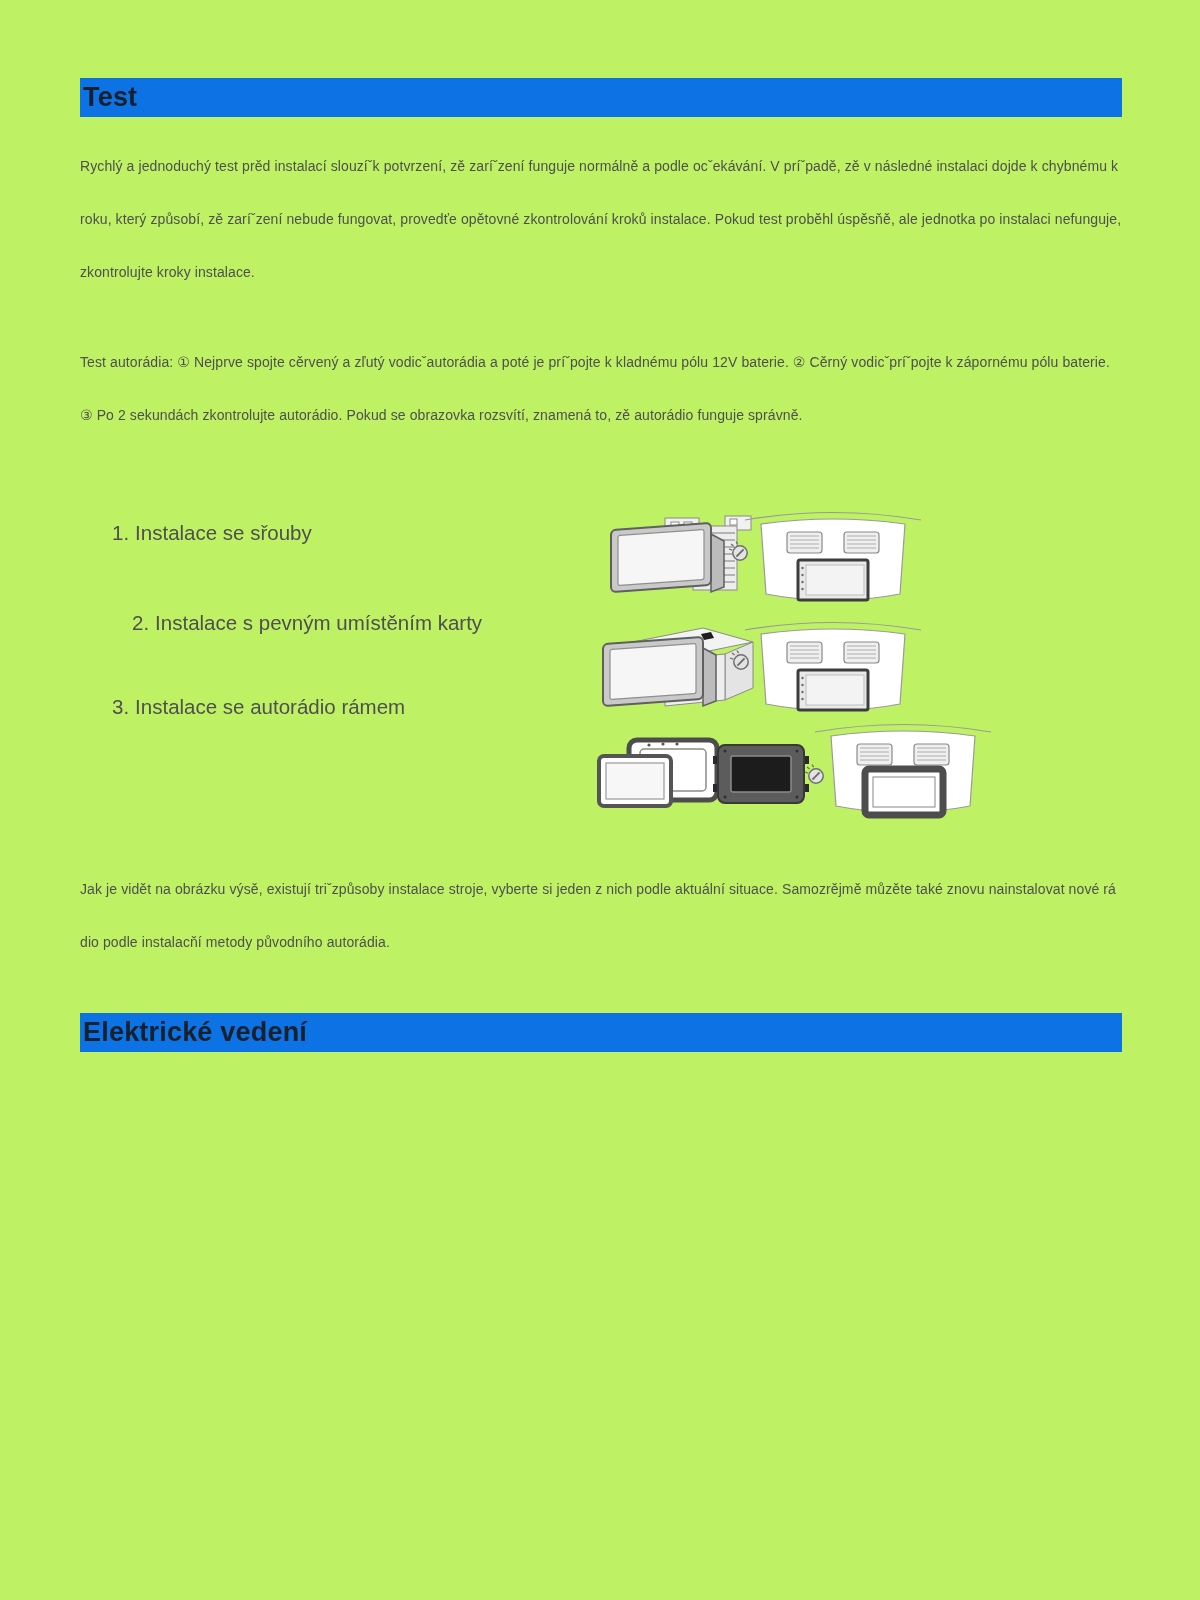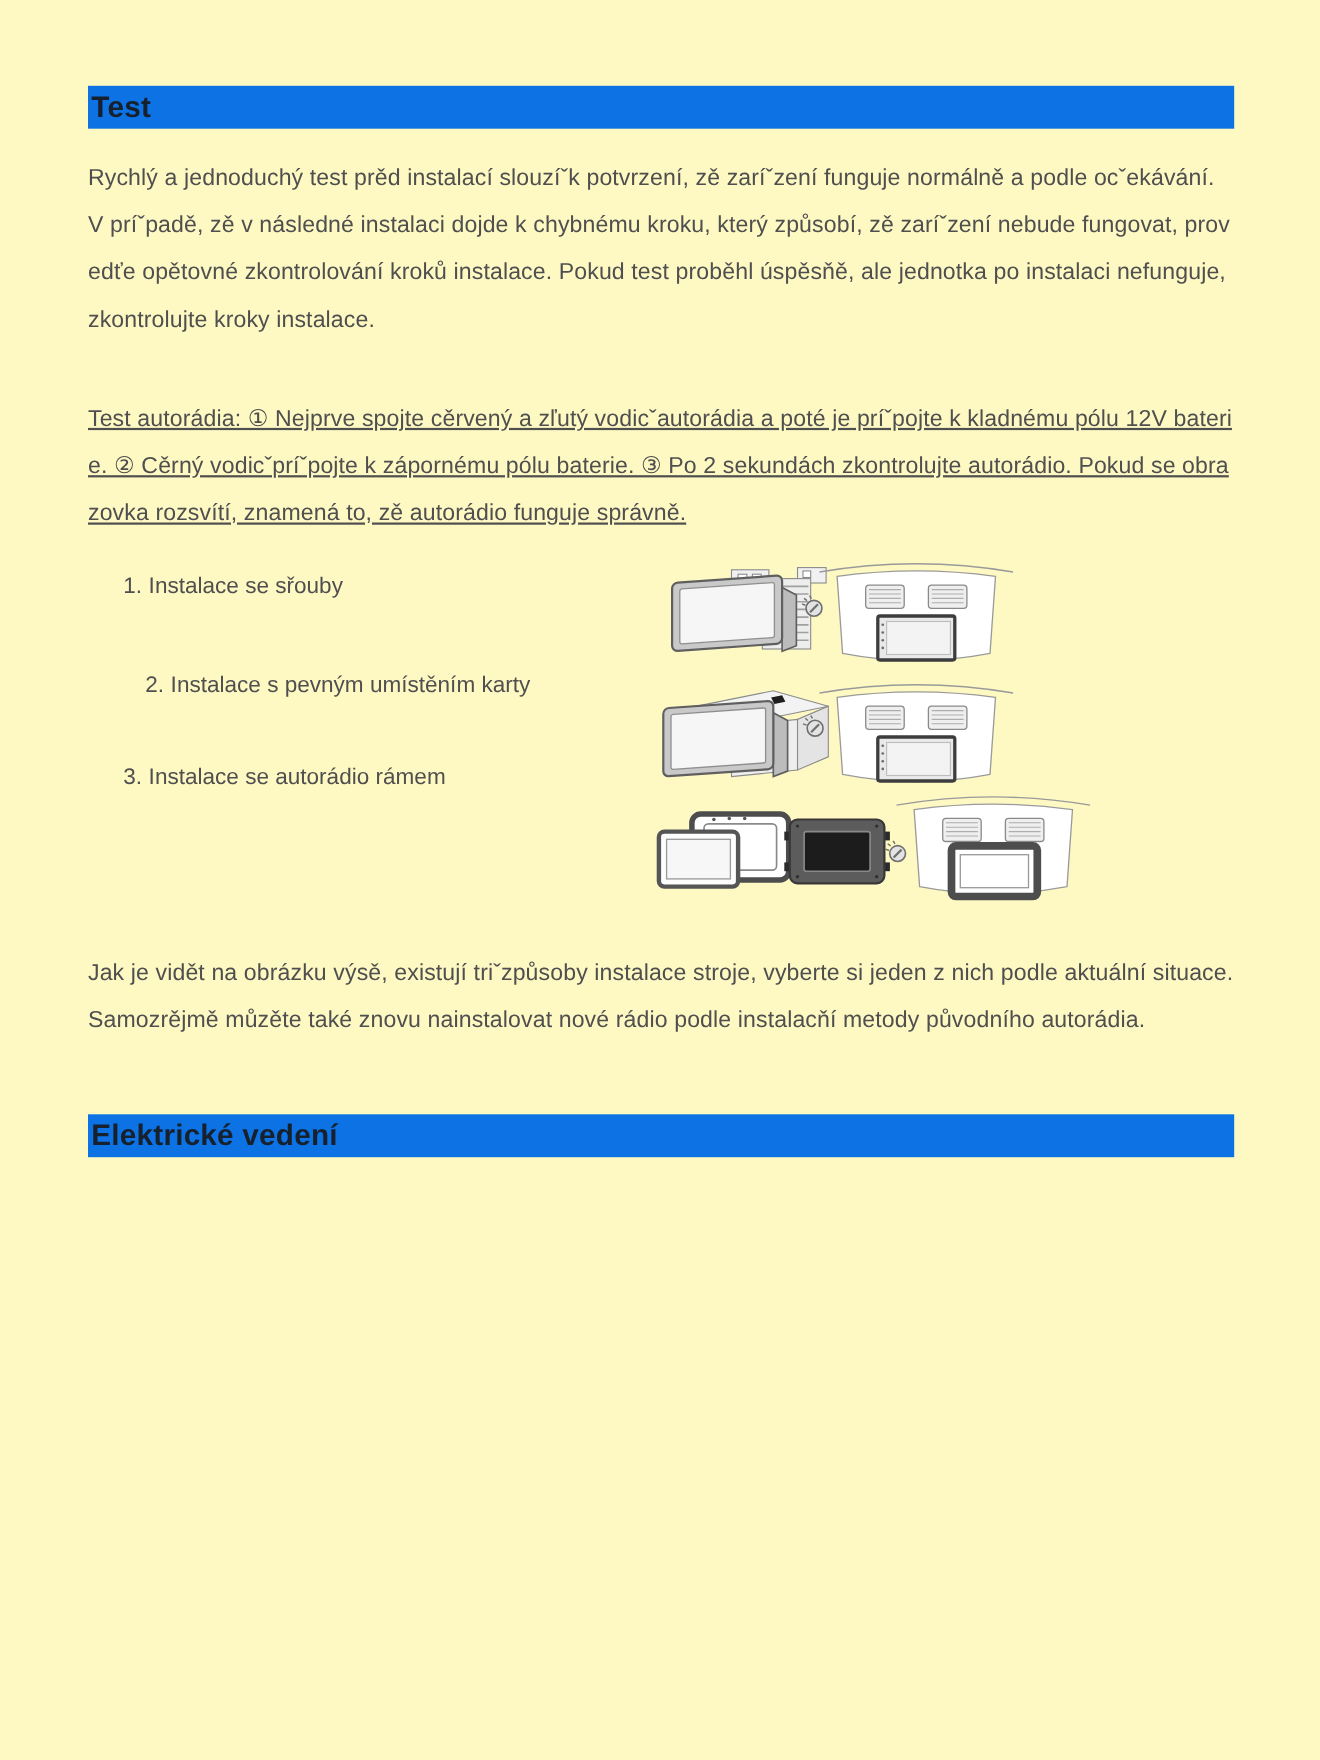--- a/index.html
+++ b/index.html
@@ -1,29 +1,29 @@
 <!DOCTYPE html>
 <html><head>
 <meta charset="utf-8">
 <style>
   html,body{margin:0;padding:0;background:#ffffff;}
   .page{
-    position:relative;width:1200px;height:1600px;background:#fef9c3;overflow:hidden;
+    position:relative;width:1200px;height:1600px;background:#bef264;overflow:hidden;
     font-family:"Liberation Sans","DejaVu Sans",sans-serif;
   }
   .hbar{
     position:absolute;left:80px;width:1042px;height:39px;
     background:#0d72e4;display:flex;align-items:center;
   }
   .hbar .htitle{
     font-size:27px;font-weight:700;color:#17212d;padding-left:3px;letter-spacing:.2px;
   }
   .para{
     position:absolute;left:80px;width:1042px;
-    font-size:21px;line-height:43px;color:#4f4f4f;
+    font-size:14px;line-height:53px;color:#4f4f4f;
     word-break:break-all;letter-spacing:.1px;
   }
   .li-item{
     position:absolute;left:112px;font-size:20.5px;line-height:28px;color:#4f4f4f;white-space:nowrap;
   }
   .li-item .num{margin-right:6px;}
   .note{
     position:absolute;left:80px;top:1076px;width:1042px;
     font-size:20.5px;line-height:28px;color:#e8403a;
   }
@@ -33,21 +33,21 @@
 <body>
 
 <div class="page">
 
   <div class="hbar" style="top:78px;">
     <span class="htitle">Test</span>
   </div>
 
   <div class="para" style="top:140px;">Rychlý a jednoduchý test prěd instalací slouzíˇk potvrzení, zě zaríˇzení funguje normálně a podle ocˇekávání. V príˇpadě, zě v následné instalaci dojde k chybnému kroku, který způsobí, zě zaríˇzení nebude fungovat, provedťe opětovné zkontrolování kroků instalace. Pokud test proběhl úspěsňě, ale jednotka po instalaci nefunguje, zkontrolujte kroky instalace.</div>
 
-  <div class="para" style="top:359px;text-decoration:underline;">Test autorádia: ① Nejprve spojte cěrvený a zľutý vodicˇautorádia a poté je príˇpojte k kladnému pólu 12V baterie. ② Cěrný vodicˇpríˇpojte k zápornému pólu baterie. ③ Po 2 sekundách zkontrolujte autorádio. Pokud se obrazovka rozsvítí, znamená to, zě autorádio funguje správně.</div>
+  <div class="para" style="top:336px;">Test autorádia: ① Nejprve spojte cěrvený a zľutý vodicˇautorádia a poté je príˇpojte k kladnému pólu 12V baterie. ② Cěrný vodicˇpríˇpojte k zápornému pólu baterie. ③ Po 2 sekundách zkontrolujte autorádio. Pokud se obrazovka rozsvítí, znamená to, zě autorádio funguje správně.</div>
 
   <div>
     <div class="li-item" style="top:519px;text-align:right;">
       <span class="num">1.</span><span>Instalace se sřouby</span>
     </div>
     <div class="li-item" style="top:609px;margin-left:20px;">
       <span class="num">2.</span><span>Instalace s pevným umístěním karty</span>
     </div>
     <div class="li-item" style="top:693px;">
       <span class="num">3.</span><span>Instalace se autorádio rámem</span>

